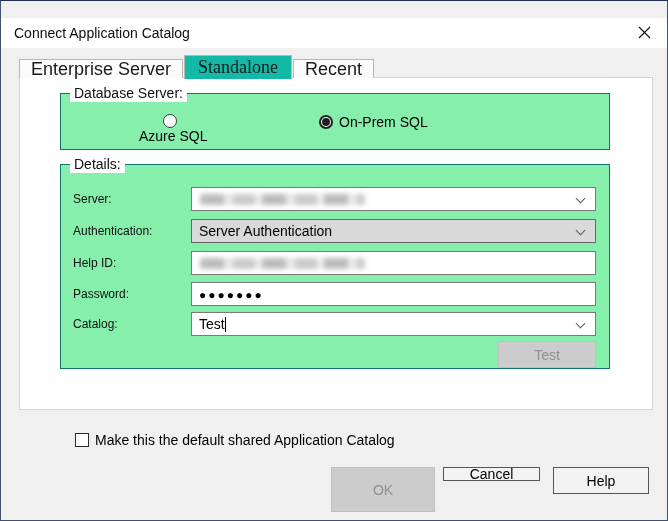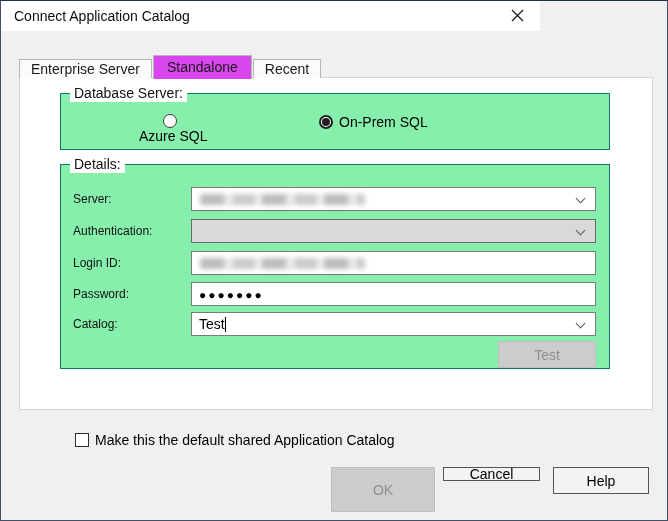--- a/index.html
+++ b/index.html
@@ -11,48 +11,49 @@
     position:relative;
   }
   .dialog {
     position:absolute; left:0; top:0; width:668px; height:521px;
     background:#f0f0f0;
     border:1px solid #44506a;
     border-top-color:#1e3150;
   }
   
   .titlebar {
-    position:absolute; left:0; top:0; width:539px; height:30px;
+    position:absolute; left:0; top:17px; width:666px; height:30px;
     background:#ffffff;
   }
   .title-text {
     position:absolute; left:13px; top:0; line-height:30px;
     font-size:14px; color:#0d0d0d; white-space:nowrap;
   }
   .close-btn {
     position:absolute; right:0; top:0; width:45px; height:29px;
     display:flex; align-items:center; justify-content:center;
     cursor:default;
   }
   
   .tabs {
     position:absolute; left:18px; top:53px; height:24px;
     display:flex; align-items:flex-end; z-index:3;
   }
   .tab {
     height:19px; line-height:18px; padding:0 11px;
     background:#fbfbfb;
     border:1px solid #b6b6b6; border-bottom:none;
-    margin-right:1px; white-space:nowrap; font-size:14px;
+    margin-right:1px; white-space:nowrap; font-size:18px;
     color:#1a1a1a;
   }
   .tab.active {
     height:24px; line-height:22px; padding:0 13px;
-    background:#d946ef; position:relative; z-index:4;
+    background:#14b8a6; position:relative; z-index:4;
     margin-bottom:-1px;
+    font-family:Liberation Serif, serif;
   }
   .tab-pane {
     position:absolute; left:18px; top:76px; width:634px; height:333px;
     background:#ffffff; border:1px solid #d4d4d4; z-index:1;
   }
   
   .groupbox {
     position:absolute; border:1px solid #0f766e; background:#86efac;
   }
   .groupbox-legend {
@@ -163,24 +164,25 @@
   </div>
 
   <div class="field-label" style="top:186px;">Server:</div>
   <div class="field" style="top:186px;">
     <span class="redacted"></span>
     <span class="chev"></span>
   </div>
 
   <div class="field-label" style="top:218px;">Authentication:</div>
   <div class="field dropdown-list" style="top:218px;">
+    <span>Server Authentication</span>
     <span class="chev"></span>
   </div>
 
-  <div class="field-label" style="top:250px;">Login ID:</div>
+  <div class="field-label" style="top:250px;">Help ID:</div>
   <div class="field" style="top:250px;">
     <span class="redacted"></span>
   </div>
 
   <div class="field-label" style="top:281px;">Password:</div>
   <div class="field" style="top:281px;">
     <span class="password-dots">●●●●●●●</span>
   </div>
 
   <div class="field-label" style="top:311px;">Catalog:</div>

